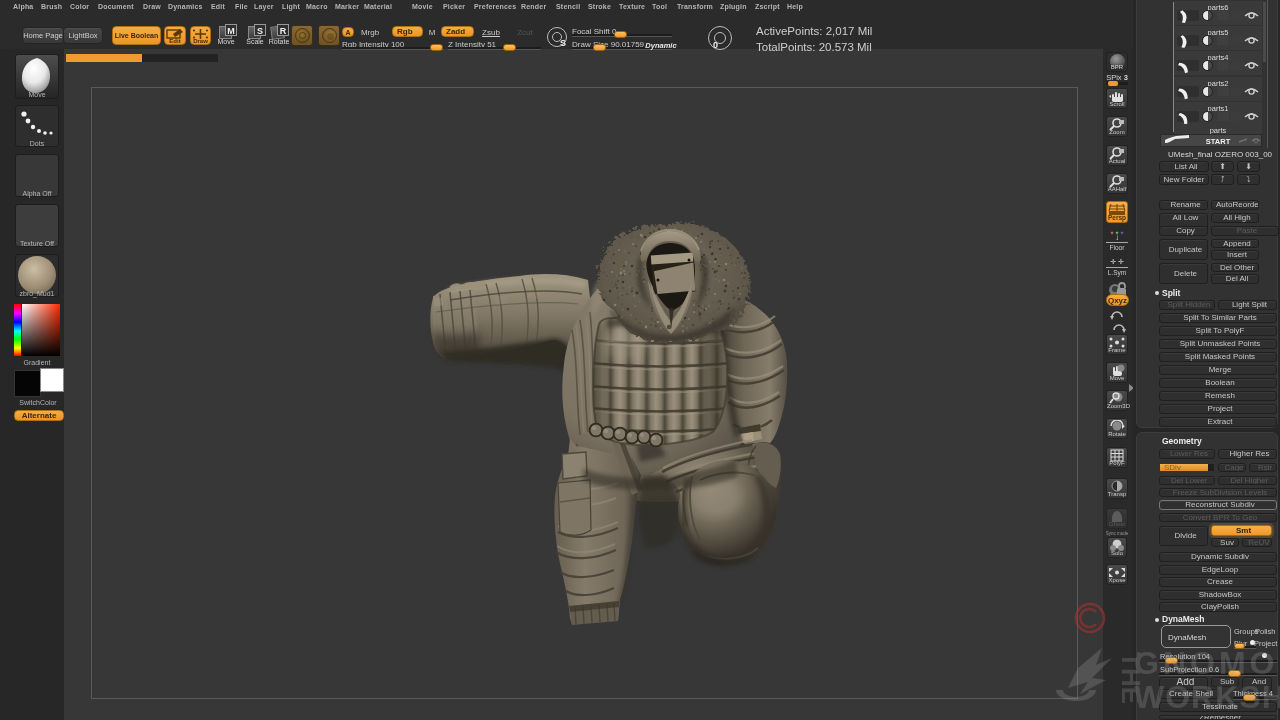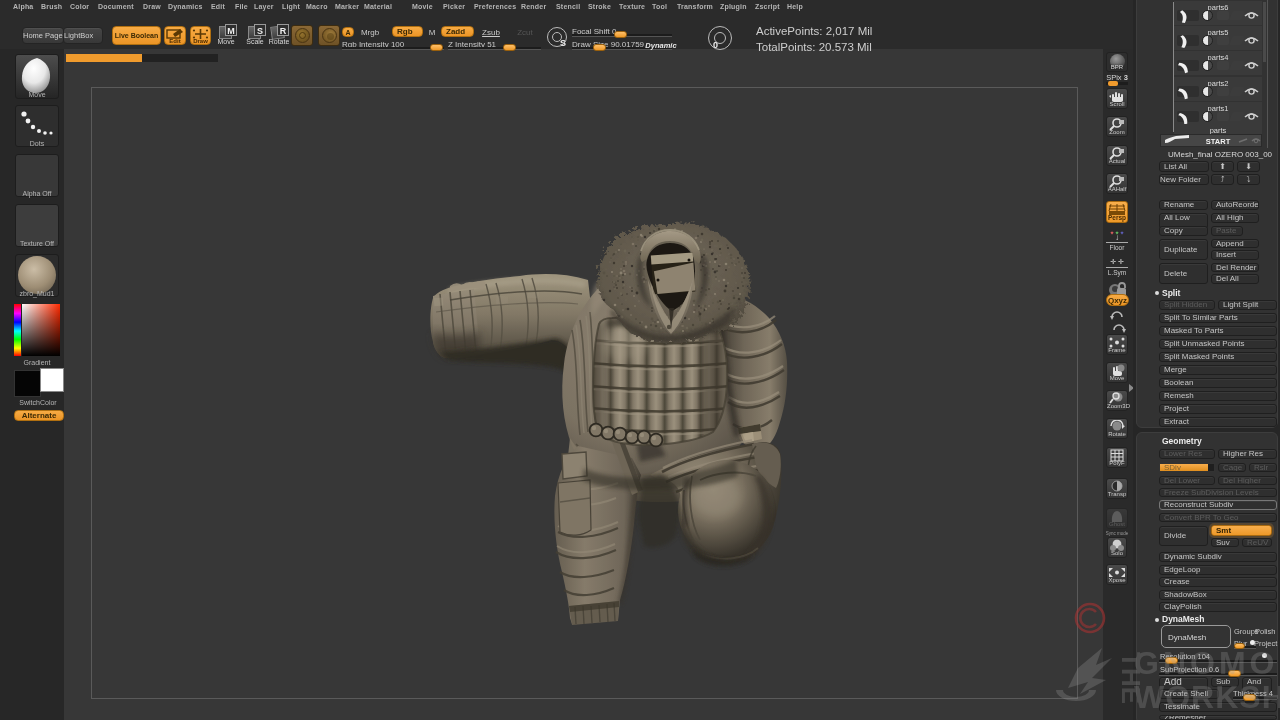--- a/index.html
+++ b/index.html
@@ -2,28 +2,28 @@
 <html><head>
 <meta charset="utf-8">
 <style>
 * { margin:0; padding:0; box-sizing:border-box; }
 html,body { width:1280px; height:720px; overflow:hidden; background:#2b2b2b;
   font-family:"Liberation Sans", sans-serif; }
 #stage { position:absolute; top:0; left:0; width:1280px; height:720px; }
 .abs { position:absolute; }
 .menuitem { position:absolute; top:3px; font-size:7px; font-weight:bold; color:#b5b5b5; white-space:nowrap; letter-spacing:0.2px; }
 .btn { position:absolute; background:linear-gradient(#464646,#383838); border:1px solid #242424;
-  border-radius:4px; color:#cfcfcf; font-size:7.5px; text-align:left; white-space:nowrap; overflow:hidden; box-shadow:0 1px 0 rgba(255,255,255,0.06) inset; }
+  border-radius:4px; color:#cfcfcf; font-size:7.5px; text-align:center; white-space:nowrap; overflow:hidden; box-shadow:0 1px 0 rgba(255,255,255,0.06) inset; }
 .obtn { position:absolute; background:linear-gradient(#f7ab45,#ec9526); border:1px solid #b06f10;
   border-radius:4px; color:#3c2a05; font-size:7px; font-weight:bold; text-align:center; white-space:nowrap; overflow:hidden; }
 .lbl { position:absolute; font-size:7px; color:#b5b5b5; text-align:center; white-space:nowrap; }
 .thumb { position:absolute; left:15px; width:44px; background:linear-gradient(#4d4d4d,#252525); border:1px solid #1d1d1d; border-radius:3px; }
 
 .rbtn { position:absolute; background:#2f2f2f; border:1px solid #1f1f1f; border-radius:3px;
-  color:#c6c6c6; font-size:8px; padding-left:4px; line-height:1; white-space:nowrap; overflow:hidden; box-shadow:0 1px 0 rgba(255,255,255,0.05) inset; }
+  color:#c6c6c6; font-size:8px; padding-left:4px; line-height:1; white-space:nowrap; overflow:hidden; box-shadow:0 1px 0 rgba(255,255,255,0.05) inset;text-align:center; }
 .rbtn.gray { color:#5d5d5d; }
 .rbtn.orange { background:linear-gradient(#f8ae4c,#ee9929); border-color:#a96a10; color:#2e1f02; font-weight:bold; }
 .sechdr { position:absolute; color:#ececec; font-size:8.5px; font-weight:bold; }
 .panelbox { position:absolute; left:1136px; width:142px; background:#323232; border:1px solid #3d3d3d; border-radius:6px; }
 .stLabel { position:absolute; width:100%; text-align:center; color:#dcdcdc; font-size:7.5px; white-space:nowrap; }
 .slider { position:absolute; height:3px; background:#1c1c1c; border-bottom:1px solid #555; }
 .shandle { position:absolute; width:13px; height:7px; background:linear-gradient(#ffc069,#ee9929); border-radius:3px; border:1px solid #9a600c; }
 .ic { position:absolute; left:1106px; width:22px; background:linear-gradient(#4a4a4a,#333); border:1px solid #222; border-radius:3px; color:#d0d0d0; }
 .iclbl { position:absolute; left:1103px; width:28px; text-align:center; font-size:6.5px; color:#bdbdbd; }
 </style>
@@ -1043,33 +1043,33 @@
     <div class="rbtn" style="left:1211px; top:161px; width:23px; height:11px; line-height:9px; font-size:8px; padding-left:4px; text-align:center; padding-left:0;"><span style="font-size:8px;">⬆</span></div>
     <div class="rbtn" style="left:1237px; top:161px; width:23px; height:11px; line-height:9px; font-size:8px; padding-left:4px; text-align:center; padding-left:0;"><span style="font-size:8px;">⬇</span></div>
     <div class="rbtn" style="left:1159px; top:174px; width:50px; height:11px; line-height:9px; font-size:8px; padding-left:0;">New Folder</div>
     <div class="rbtn" style="left:1211px; top:174px; width:23px; height:11px; line-height:9px; font-size:8px; padding-left:4px; text-align:center; padding-left:0;"><span style="font-size:8px;">⤴</span></div>
     <div class="rbtn" style="left:1237px; top:174px; width:23px; height:11px; line-height:9px; font-size:8px; padding-left:4px; text-align:center; padding-left:0;"><span style="font-size:8px;">⤵</span></div>
     <div class="rbtn" style="left:1159px; top:200px; width:49px; height:10px; line-height:8px; font-size:8px; padding-left:4px;">Rename</div>
     <div class="rbtn" style="left:1211px; top:200px; width:48px; height:10px; line-height:8px; font-size:8px; padding-left:4px;">AutoReorder</div>
     <div class="rbtn" style="left:1159px; top:213px; width:49px; height:16px; line-height:8px; font-size:8px; padding-left:4px;">All Low</div>
     <div class="rbtn" style="left:1211px; top:213px; width:48px; height:10px; line-height:8px; font-size:8px; padding-left:4px;">All High</div>
     <div class="rbtn" style="left:1159px; top:226px; width:49px; height:10px; line-height:8px; font-size:8px; padding-left:4px;">Copy</div>
-    <div class="rbtn gray" style="left:1211px; top:226px; width:32px; height:10px; line-height:8px; font-size:8px; padding-left:4px;">Paste</div>
+    <div class="rbtn gray" style="left:1211px; top:226px; width:68px; height:10px; line-height:8px; font-size:8px; padding-left:4px;">Paste</div>
     <div class="rbtn" style="left:1159px; top:239px; width:49px; height:21px; line-height:19px; font-size:8px; padding-left:4px; line-height:19px;">Duplicate</div>
     <div class="rbtn" style="left:1211px; top:239px; width:48px; height:9px; line-height:7px; font-size:8px; padding-left:4px;">Append</div>
     <div class="rbtn" style="left:1211px; top:250px; width:48px; height:10px; line-height:8px; font-size:8px; padding-left:4px;">Insert</div>
     <div class="rbtn" style="left:1159px; top:263px; width:49px; height:21px; line-height:19px; font-size:8px; padding-left:4px; line-height:19px;">Delete</div>
-    <div class="rbtn" style="left:1211px; top:263px; width:48px; height:9px; line-height:7px; font-size:8px; padding-left:4px;">Del Render</div>
+    <div class="rbtn" style="left:1211px; top:263px; width:48px; height:9px; line-height:7px; font-size:8px; padding-left:4px;">Del Other</div>
     <div class="rbtn" style="left:1211px; top:274px; width:48px; height:10px; line-height:8px; font-size:8px; padding-left:4px;">Del All</div>
     <div class="abs" style="left:1155px; top:291px; width:4px; height:4px; border-radius:50%; background:#ddd;"></div>
     <div class="sechdr" style="left:1162px; top:288px;">Split</div>
     <div class="rbtn gray" style="left:1159px; top:300px; width:56px; height:10px; line-height:8px; font-size:8px; padding-left:4px;">Split Hidden</div>
     <div class="rbtn" style="left:1218px; top:300px; width:59px; height:10px; line-height:8px; font-size:8px; padding-left:4px;">Light Split</div>
     <div class="rbtn" style="left:1159px; top:313px; width:118px; height:10px; line-height:8px; font-size:8px; padding-left:4px;">Split To Similar Parts</div>
-    <div class="rbtn" style="left:1159px; top:326px; width:118px; height:10px; line-height:8px; font-size:8px; padding-left:4px;">Masked To Parts</div>
+    <div class="rbtn" style="left:1159px; top:326px; width:118px; height:10px; line-height:8px; font-size:8px; padding-left:4px;">Split To PolyF</div>
     <div class="rbtn" style="left:1159px; top:339px; width:118px; height:10px; line-height:8px; font-size:8px; padding-left:4px;">Split Unmasked Points</div>
     <div class="rbtn" style="left:1159px; top:352px; width:118px; height:10px; line-height:8px; font-size:8px; padding-left:4px;">Split Masked Points</div>
     <div class="rbtn" style="left:1159px; top:365px; width:118px; height:10px; line-height:8px; font-size:8px; padding-left:4px;">Merge</div>
     <div class="rbtn" style="left:1159px; top:378px; width:118px; height:10px; line-height:8px; font-size:8px; padding-left:4px;">Boolean</div>
     <div class="rbtn" style="left:1159px; top:391px; width:118px; height:10px; line-height:8px; font-size:8px; padding-left:4px;">Remesh</div>
     <div class="rbtn" style="left:1159px; top:404px; width:118px; height:10px; line-height:8px; font-size:8px; padding-left:4px;">Project</div>
     <div class="rbtn" style="left:1159px; top:417px; width:118px; height:10px; line-height:8px; font-size:8px; padding-left:4px;">Extract</div>
     <div class="sechdr" style="left:1162px; top:436px;">Geometry</div>
     <div class="rbtn gray" style="left:1159px; top:449px; width:56px; height:10px; line-height:8px; font-size:8px;">Lower Res</div>
     <div class="rbtn" style="left:1218px; top:449px; width:59px; height:10px; line-height:8px; font-size:8px;">Higher Res</div>

